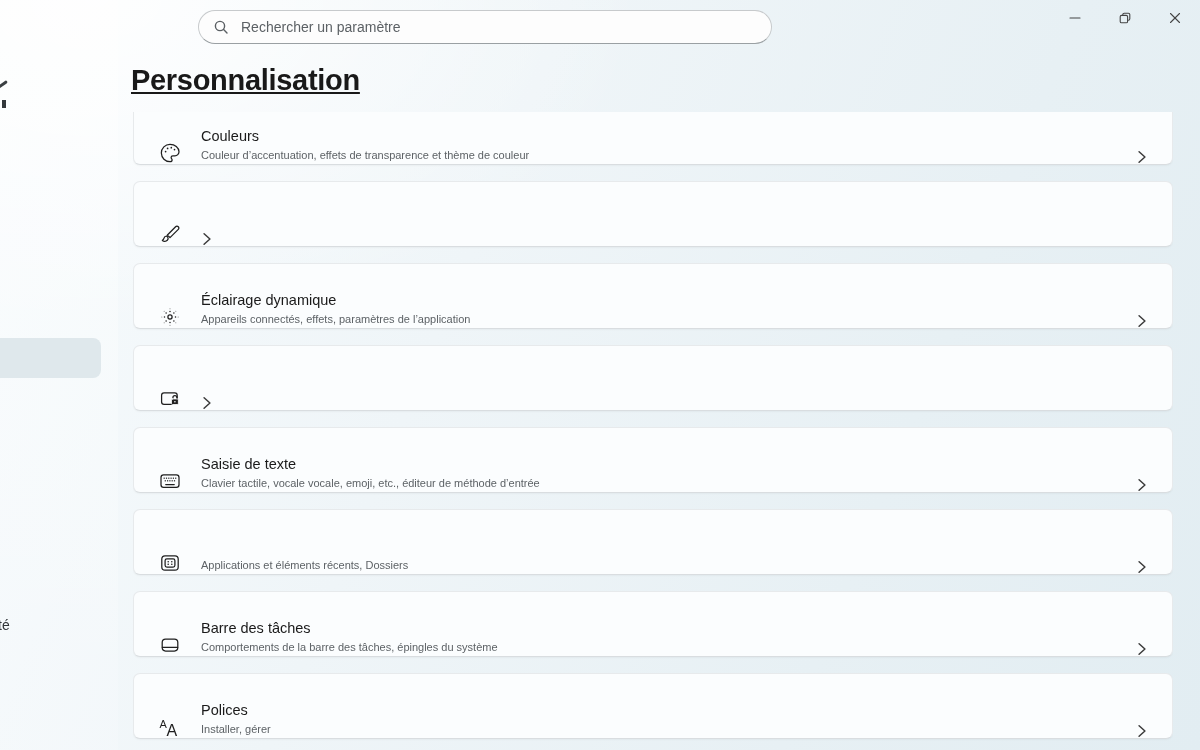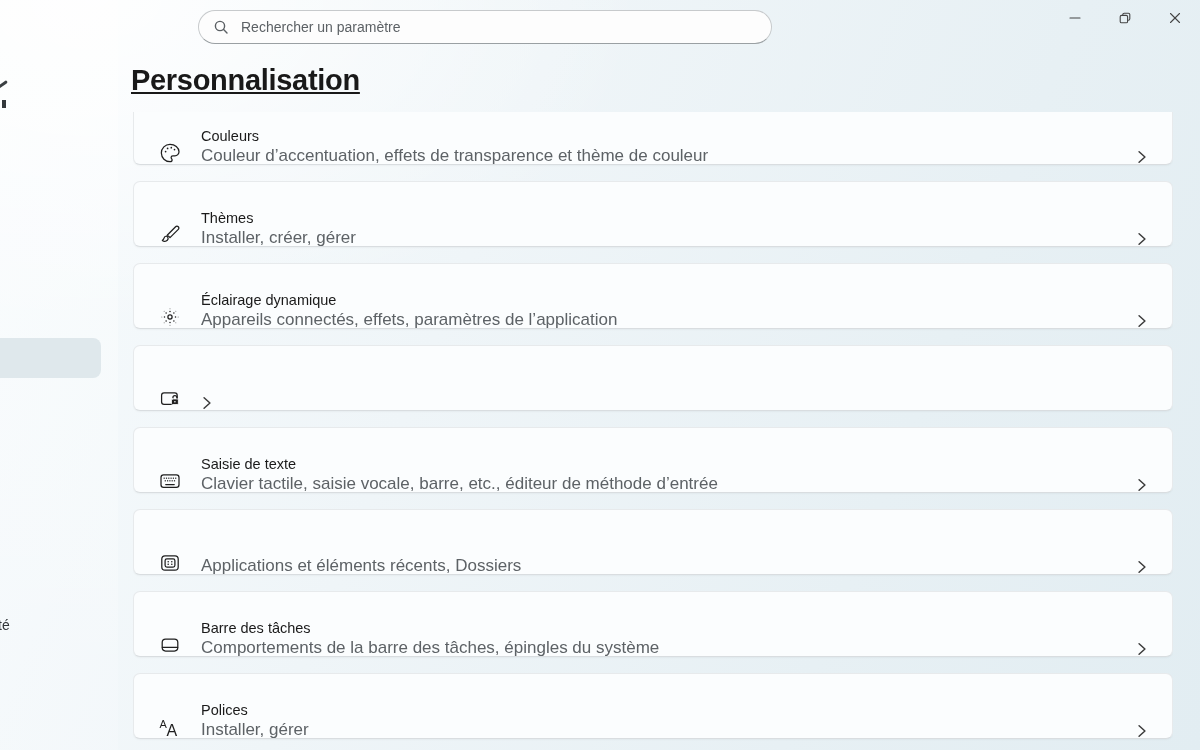--- a/index.html
+++ b/index.html
@@ -47,21 +47,21 @@
   .setting-card { height:66px; margin-bottom:16px; background:#fbfdfe;
     border:1px solid #e7eaec; border-bottom-color:#d9dde0; border-radius:7px;
     box-shadow:0 1px 2px rgba(0,0,0,.04);
     display:flex; align-items:flex-end; padding:0 24px 0 25px; cursor:default; }
   .setting-card.clipped-top { margin-top:-13px; border-top-left-radius:0; border-top-right-radius:0; }
   .card-icon { width:22px; height:22px; flex:0 0 auto; margin-right:20px; color:#1f1f1f; }
   .card-icon svg { width:22px; height:22px; display:block; stroke:#1f1f1f; fill:none;
     stroke-width:1.25; stroke-linecap:round; stroke-linejoin:round; }
   .card-text { flex:1 1 auto; min-width:0; }
   .card-label { font-size:14.5px; color:#1a1a1a; line-height:20px; }
-  .card-desc { font-size:17px; color:#5d6266; line-height:17px; margin-top:1px; }
+  .card-desc { font-size:11px; color:#5d6266; line-height:17px; margin-top:1px; }
   .chevron { flex:0 0 auto; }
 </style>
 </head>
 <body>
 
 <div class="nav-strip"></div>
 <div class="nav-highlight-fragment"></div>
 <div class="nav-label-fragment">té</div>
 <div class="frag-a"></div>
 <div class="frag-b"></div>
@@ -116,24 +116,20 @@
       <polyline points="1.5,1.5 6.5,6 1.5,10.5"></polyline>
     </svg>
   </div>
 
   <div class="setting-card">
     <span class="card-icon">
       <svg viewBox="0 0 22 22">
         <path d="M19.3 2.7a1.9 1.9 0 0 0-2.7 0L8.4 11l2.6 2.6 8.3-8.2a1.9 1.9 0 0 0 0-2.7z"></path>
         <path d="M7.5 12c-1.3.1-2.2 1-2.5 2.2-.25 1-.75 1.7-1.6 2.2 1.2 1 3.5 1.35 4.9-.1.9-1 1.05-2.3.4-3.3z"></path>
       </svg>
-    </span>
-    <span class="card-text">
-      <span class="card-label" style="display:block">Thèmes</span>
-      <span class="card-desc" style="display:block">Installer, créer, gérer</span>
     </span>
     <svg class="chevron" width="12" height="14" viewBox="0 0 8 12" fill="none" stroke="#3c3c3c" stroke-width="1.3" stroke-linecap="round" stroke-linejoin="round">
       <polyline points="1.5,1.5 6.5,6 1.5,10.5"></polyline>
     </svg>
   </div>
 
   <div class="setting-card">
     <span class="card-icon">
       <svg viewBox="0 0 22 22">
         <circle cx="11" cy="11" r="2.1"></circle>
@@ -197,21 +193,21 @@
             <rect x="8" y="10.2" width="1.2" height="1.2"></rect>
           <rect x="10.3" y="10.2" width="1.2" height="1.2"></rect>
             <rect x="12.6" y="10.2" width="1.2" height="1.2"></rect>
           <rect x="14.9" y="10.2" width="1.2" height="1.2"></rect>
         </g>
         <line x1="6.8" y1="14.6" x2="15.2" y2="14.6" stroke-width="1.4"></line>
       </svg>
     </span>
     <span class="card-text">
       <span class="card-label" style="display:block">Saisie de texte</span>
-      <span class="card-desc" style="display:block">Clavier tactile, saisie vocale, barre, etc., éditeur de méthode d’entrée</span>
+      <span class="card-desc" style="display:block">Clavier tactile, vocale vocale, emoji, etc., éditeur de méthode d’entrée</span>
     </span>
     <svg class="chevron" width="12" height="14" viewBox="0 0 8 12" fill="none" stroke="#3c3c3c" stroke-width="1.3" stroke-linecap="round" stroke-linejoin="round">
       <polyline points="1.5,1.5 6.5,6 1.5,10.5"></polyline>
     </svg>
   </div>
 
   <div class="setting-card">
     <span class="card-icon">
       <svg viewBox="0 0 22 22">
         <rect x="2.8" y="3.8" width="16.4" height="14.4" rx="3.2"></rect>

